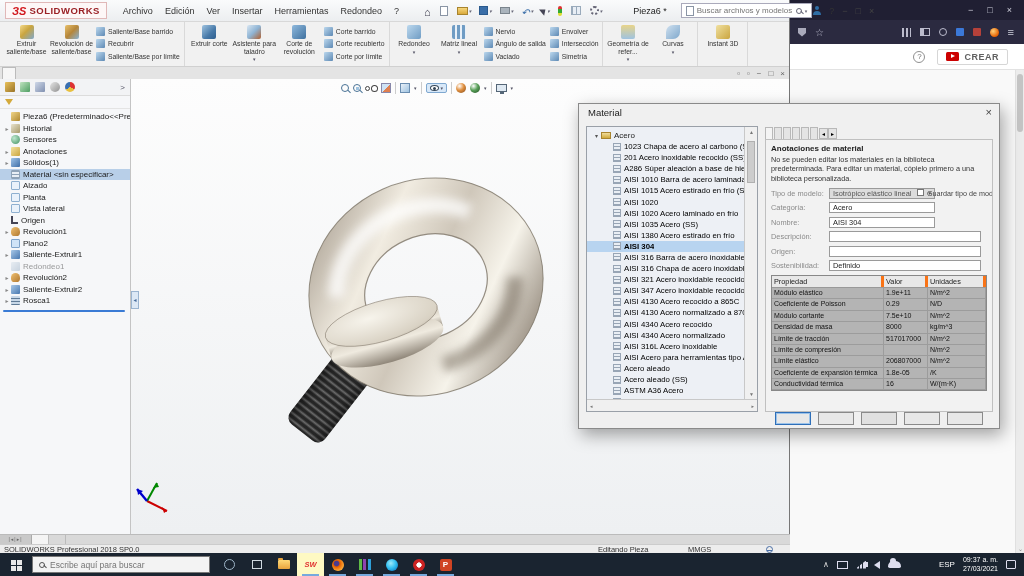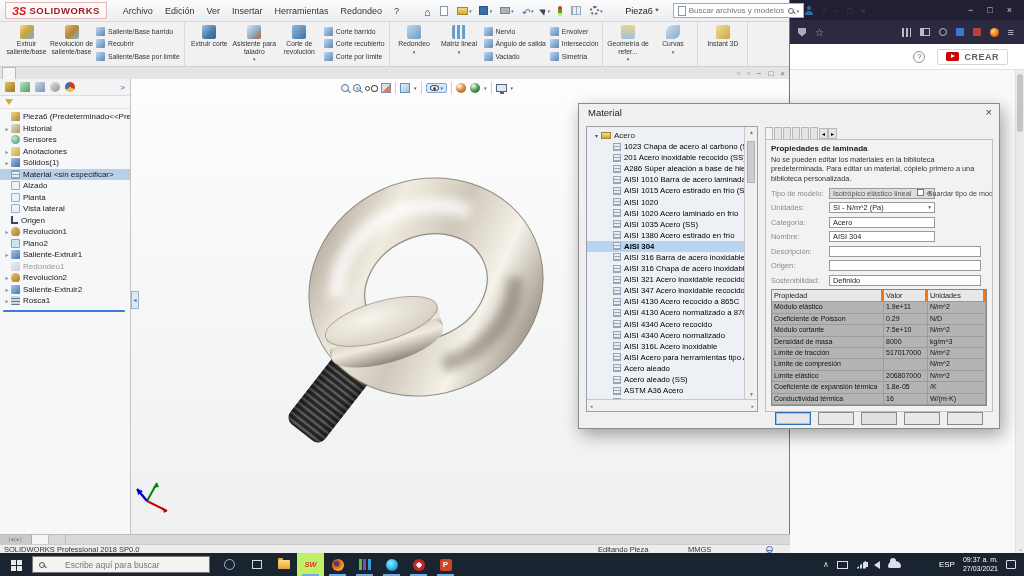--- a/index.html
+++ b/index.html
@@ -49,21 +49,21 @@
   .qi-home::before{content:"⌂";font-size:11px;color:#445;line-height:10px;}
   .qi-new{width:8px;height:10px;background:#fff;border:1px solid #8a95a5;}
   .qi-open{width:11px;height:8px;background:linear-gradient(#f6d67c,#d9a93c);border:1px solid #a8842e;}
   .qi-save{width:9px;height:9px;background:#3a6ea8;border:1px solid #2a5a8e;}
   .qi-print{width:10px;height:7px;background:#aab4bd;border:1px solid #7a848d;}
   .qi-undo::before{content:"↶";font-size:10px;color:#3a6ea8;line-height:9px;}
   .qi-select{width:0;height:0;border-left:5px solid #445;border-top:4px solid transparent;border-bottom:4px solid transparent;transform:rotate(-40deg);}
   .qi-options{width:4px;height:10px;background:linear-gradient(#d33 0 33%,#3a3 33% 66%,#dd3 66%);border-radius:2px;}
   .qi-grid{width:10px;height:9px;background:repeating-linear-gradient(90deg,#9ab 0 1px,#e8eef5 1px 4px);border:1px solid #9ab;}
   .qi-gear{width:9px;height:9px;border:2px dotted #667;border-radius:50%;}
-  .doc-title{font-size:9px;color:#222;margin-left:20px;white-space:nowrap;}
+  .doc-title{font-size:9px;color:#222;margin-left:28px;white-space:nowrap;}
   .sbox{display:flex;align-items:center;gap:3px;border:1px solid #aab;background:#fff;height:15px;margin-left:14px;padding:0 4px;width:138px;}
   .sbox input{border:none;outline:none;font-size:8px;color:#777;width:96px;font-family:"Liberation Sans",sans-serif;background:transparent;}
   .smag{width:6px;height:6px;border:1.3px solid #667;border-radius:50%;position:relative;flex:none;}
   .smag::after{content:"";position:absolute;width:4px;height:1.3px;background:#667;transform:rotate(45deg);right:-3px;bottom:-1px;}
   .tb-right{margin-left:auto;display:flex;align-items:center;gap:8px;padding-right:8px;}
   .user-ico{width:9px;height:9px;position:relative;}
   .user-ico::before{content:"";position:absolute;left:2.5px;top:0;width:4px;height:4px;border-radius:50%;background:#2e6da4;}
   .user-ico::after{content:"";position:absolute;left:0.5px;bottom:0;width:8px;height:4px;border-radius:4px 4px 0 0;background:#2e6da4;}
   .tb-help{font-size:9px;color:#333;}
   .wc{font-size:9px;color:#444;}
@@ -206,28 +206,28 @@
   .mtd{font-size:7px;padding:1px 2px;border-right:1px solid #9c9c9c;color:#111;height:10.4px;overflow:hidden;white-space:nowrap;}
   .mbtns{position:absolute;left:196px;top:308px;display:flex;gap:7px;}
   .mbtn{min-width:36px;height:13px;font-size:7.5px;border:1px solid #8a8a8a;background:#e8e8e8;text-align:center;line-height:11px;padding:0 5px;cursor:pointer;}
   .mbtn.primary{border-color:#2f6fb8;box-shadow:0 0 0 1px #9cc3ea inset;}
   .mbtn.disabled{color:#9a9a9a;background:#e0e0e0;}
 
   
   .taskbar{position:absolute;left:0;top:553px;width:1024px;height:23px;background:#1a2430;display:flex;align-items:center;z-index:60;}
   .start{width:32px;height:100%;display:flex;align-items:center;justify-content:center;cursor:pointer;}
   .winlogo{width:5px;height:5px;background:#e8e8e8;box-shadow:6px 0 #e8e8e8,0 6px #e8e8e8,6px 6px #e8e8e8;margin:-5px 5px 0 0;}
-  .tsearch{width:178px;height:17px;background:#f3f3f3;border:1px solid #777;display:flex;align-items:center;gap:20px;padding:0 6px;}
+  .tsearch{width:178px;height:17px;background:#f3f3f3;border:1px solid #777;display:flex;align-items:center;gap:5px;padding:0 6px;}
   .tsearch input{border:none;outline:none;background:transparent;font-size:8.5px;color:#555;width:140px;font-family:"Liberation Sans",sans-serif;}
   .tmag{width:6px;height:6px;border:1.3px solid #555;border-radius:50%;position:relative;flex:none;}
   .tmag::after{content:"";position:absolute;width:4px;height:1.3px;background:#555;transform:rotate(45deg);right:-3px;bottom:-1px;}
   .tapps{display:flex;height:100%;margin-left:6px;}
   .tapp{width:27px;height:100%;display:flex;align-items:center;justify-content:center;position:relative;cursor:pointer;}
   .tapp.running::after{content:"";position:absolute;bottom:0;left:5px;right:5px;height:2px;background:#76a9dd;}
-  .tapp.active-app{background:#bef264;}
+  .tapp.active-app{background:#fef9c3;}
   .ico-cortana{width:11px;height:11px;border:1.5px solid #9fb6c8;border-radius:50%;}
   .ico-tv{width:10px;height:9px;border:1px solid #cfd8e0;}
   .ico-folder{width:12px;height:9px;background:linear-gradient(#ffd978,#e8a33d);border-radius:1px;position:relative;}
   .ico-folder::before{content:"";position:absolute;top:-2px;left:0;width:5px;height:2px;background:#e8a33d;border-radius:1px 1px 0 0;}
   .ico-sw{font-size:7.5px;font-weight:bold;color:#e03030;font-style:italic;}
   .ico-ff{width:12px;height:12px;border-radius:50%;background:radial-gradient(circle at 38% 38%,#4a3b8f 0 22%,#e66000 32%,#ffb13d 75%);}
   .ico-bars{width:12px;height:11px;background:linear-gradient(90deg,#5fba46 0 3px,transparent 3px 4.5px,#8e44ad 4.5px 7.5px,transparent 7.5px 9px,#2e9fd8 9px 12px);}
   .ico-edge{width:12px;height:12px;border-radius:50%;background:radial-gradient(circle at 40% 35%,#9ee8f8,#35c1f1 45%,#0067b8);}
   .ico-rec{width:12px;height:12px;border-radius:50%;background:radial-gradient(circle,#fff 0 28%,#c22 34%);}
   .ico-pp{width:12px;height:12px;background:#d04423;border-radius:2px;color:#fff;font-size:8px;font-weight:bold;text-align:center;line-height:12px;}
@@ -823,39 +823,32 @@
         <div class="mtab active"></div>
           <div class="mtab"></div>
           <div class="mtab"></div>
           <div class="mtab"></div>
           <div class="mtab"></div>
           <div class="mtab"></div>
         <span class="tabarr">◂</span>
         <span class="tabarr">▸</span>
       </div>
       <div class="mbody">
-        <div class="msect">Propiedades de laminada</div>
+        <div class="msect">Anotaciones de material</div>
         <div class="mnote">No se pueden editar los materiales en la biblioteca predeterminada. Para editar un material, cópielo primero a una biblioteca personalizada.</div>
 
         <div class="frow">
           <span class="flabel">Tipo de modelo:</span>
           <span class="fctl ro w1">
               <span>Isotrópico elástico lineal</span>
               <span class="car">▾</span>
             </span>
           <span class="chk">
               <span class="box"></span>
               <span>Guardar tipo de modelo en la b</span>
-            </span>
-        </div>
-        <div class="frow">
-          <span class="flabel">Unidades:</span>
-          <span class="fctl w1">
-              <span>SI - N/m^2 (Pa)</span>
-              <span class="car">▾</span>
             </span>
         </div>
         <div class="frow">
           <span class="flabel">Categoría:</span>
           <span class="fctl w1">
               <span>Acero</span>
             </span>
         </div>
         <div class="frow">
           <span class="flabel">Nombre:</span>

